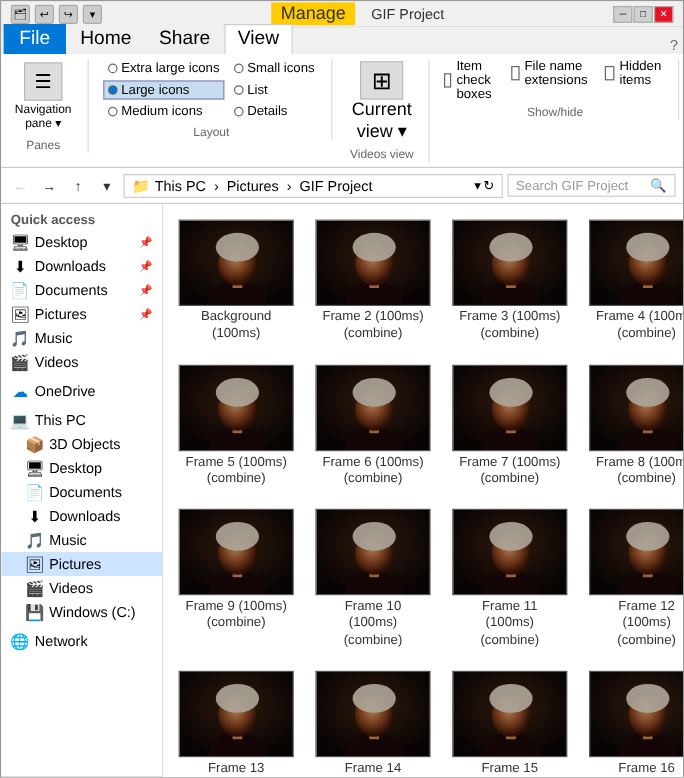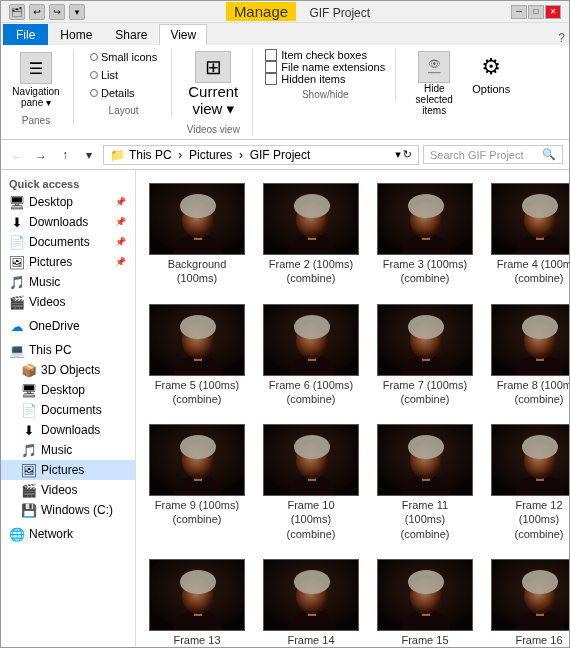--- a/index.html
+++ b/index.html
@@ -9,21 +9,21 @@
     .title-bar { background: #f0f0f0; height: 22px; display: flex; align-items: center; justify-content: space-between; padding: 0 8px; border-bottom: 1px solid #ddd; }
     .title-bar-left { display: flex; align-items: center; gap: 4px; }
     .title-icon { width: 16px; height: 16px; background: #ccc; border: 1px solid #aaa; border-radius: 2px; display: flex; align-items: center; justify-content: center; font-size: 9px; }
     .title-text { font-size: 12px; color: #333; flex: 1; text-align: center; }
     .title-bar-right { display: flex; gap: 1px; }
     .win-btn { width: 16px; height: 14px; background: #d0d0d0; border: 1px solid #aaa; font-size: 8px; display: flex; align-items: center; justify-content: center; cursor: pointer; }
     .win-btn.close { background: #e81123; color: white; }
 
     
     .ribbon-tabs { background: #f0f0f0; height: 22px; display: flex; align-items: flex-end; padding-left: 2px; border-bottom: none; }
-    .ribbon-tab { padding: 3px 10px; font-size: 12px; cursor: pointer; border: 1px solid transparent; border-bottom: none; margin-right: 1px; background: #f0f0f0; }
+    .ribbon-tab { padding: 3px 10px; font-size: 16px; cursor: pointer; border: 1px solid transparent; border-bottom: none; margin-right: 1px; background: #f0f0f0; }
     .ribbon-tab.active { background: white; border-color: #ccc; border-bottom-color: white; color: #000; }
     .ribbon-tab.file { background: #0078d7; color: white; padding: 3px 12px; }
 
     
     .ribbon { background: white; border-bottom: 1px solid #ccc; padding: 4px 8px; display: flex; align-items: flex-start; gap: 10px; min-height: 72px; }
     .ribbon-group { display: flex; flex-direction: column; border-right: 1px solid #ddd; padding-right: 10px; margin-right: 2px; }
     .ribbon-group-title { font-size: 10px; color: #666; text-align: center; margin-top: auto; padding-top: 4px; }
     .ribbon-group-content { display: flex; flex-direction: row; gap: 4px; align-items: flex-start; }
     .ribbon-large-btn { display: flex; flex-direction: column; align-items: center; width: 54px; padding: 2px; cursor: pointer; border: 1px solid transparent; }
     .ribbon-large-icon { width: 32px; height: 32px; background: #ddd; border: 1px solid #bbb; display: flex; align-items: center; justify-content: center; font-size: 18px; }
@@ -114,20 +114,34 @@
       </div>
     </div>
     <div class="ribbon-group-title">Panes</div>
   </div>
 
   <div class="ribbon-group">
     <div class="ribbon-group-content">
       <div class="ribbon-col">
         <div class="ribbon-small-btn">
           <span class="radio-dot"></span>
+          <span>Extra large icons</span>
+        </div>
+        <div class="ribbon-small-btn active" style="background:#c8dcf0;border-color:#88b;">
+          <span class="radio-dot checked"></span>
+          <span>Large icons</span>
+        </div>
+        <div class="ribbon-small-btn">
+          <span class="radio-dot"></span>
+          <span>Medium icons</span>
+        </div>
+      </div>
+      <div class="ribbon-col">
+        <div class="ribbon-small-btn">
+          <span class="radio-dot"></span>
           <span>Small icons</span>
         </div>
         <div class="ribbon-small-btn">
           <span class="radio-dot"></span>
           <span>List</span>
         </div>
         <div class="ribbon-small-btn">
           <span class="radio-dot"></span>
           <span>Details</span>
         </div>
@@ -140,21 +154,21 @@
     <div class="ribbon-group-content">
       <div class="current-view-btn">
         <div class="current-view-icon" style="font-size:20px;">⊞</div>
         <div style="font-size:15px;text-align:center;">Current<br>view ▾</div>
       </div>
     </div>
     <div class="ribbon-group-title">Videos view</div>
   </div>
 
   <div class="ribbon-group">
-    <div class="ribbon-group-content" style="flex-direction:column;gap:0;">
+    <div class="ribbon-group-content" style="flex-direction:row;gap:10px;">
       <div class="checkbox-item">
         <div class="cb"></div>
         <span>Item check boxes</span>
       </div>
       <div class="checkbox-item">
         <div class="cb"></div>
         <span>File name extensions</span>
       </div>
       <div class="checkbox-item">
         <div class="cb"></div>

